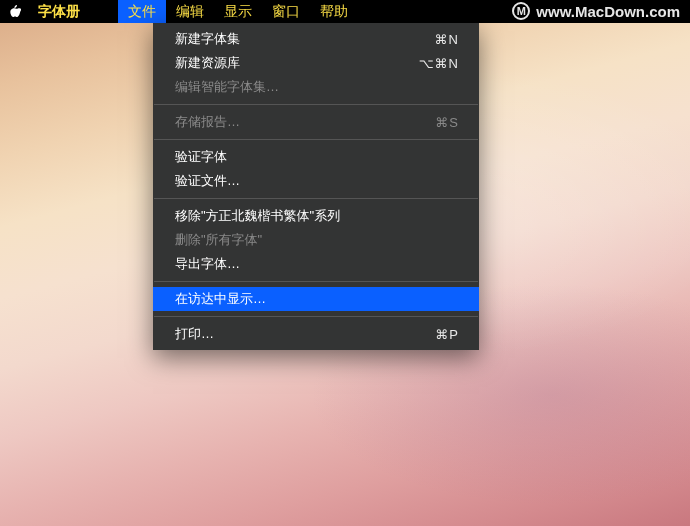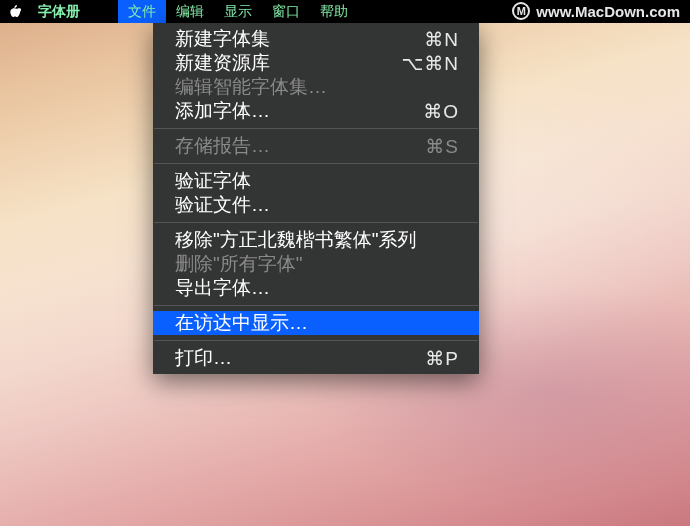--- a/index.html
+++ b/index.html
@@ -11,21 +11,21 @@
       #f6e1cf 42%, #f3d9cd 52%, #eec8c2 62%, #e7b3b0 72%,
       #df9f9f 82%, #d48a8e 92%, #c9787f 100%);
   }
   .wallpaper::before {
     content:""; position:absolute; inset:0;
     background: radial-gradient(ellipse 60% 40% at 65% 40%, rgba(255,255,255,0.25), rgba(255,255,255,0) 70%),
                 radial-gradient(ellipse 50% 30% at 80% 75%, rgba(160,110,150,0.25), rgba(0,0,0,0) 70%);
   }
   .menubar {
     position: absolute; top:0; left:0; right:0; height:23px;
-    background: #000; color:#86efac; display:flex; align-items:flex-start;
+    background: #000; color:#fde047; display:flex; align-items:flex-start;
     font-size:14px; font-weight:500;
   }
   .apple-logo { width:28px; display:flex; justify-content:center; align-items:center; height:100%; }
   .apple-logo svg { width:13px; height:15px; fill:#fff; display:block; }
   .menubar-item {
     padding: 0 10px; height:100%; display:flex; align-items:center;
     cursor: default; white-space:nowrap;
   }
   .menubar-item.app-name { font-weight:700; }
   .menubar-item.active { background:#0a60ff; }
@@ -37,21 +37,21 @@
   .watermark .wm-icon {
     width:18px; height:18px; border:2px solid rgba(255,255,255,0.9);
     border-radius:50%; display:flex; align-items:center; justify-content:center;
     font-size:11px; margin-right:6px; line-height:1;
   }
   .dropdown {
     position:absolute; top:23px; left:153px; width:326px;
     background:#333434; color:#fff;
     box-shadow: 0 8px 24px rgba(0,0,0,0.5);
     padding: 4px 0;
-    font-size:19px;
+    font-size:13px;
   }
   .menu-item {
     display:flex; align-items:center; justify-content:space-between;
     padding: 3px 20px 3px 22px; height:24px;
     white-space:nowrap; cursor:default;
   }
   .menu-item.highlight { background:#0a60ff; }
   .menu-item.disabled { color:#8a8a8a; }
   .menu-item .label { flex:1; }
   .menu-item .shortcut { font-family: -apple-system, sans-serif; letter-spacing:1px; color:#e8e8e8; }
@@ -89,24 +89,20 @@
       <span class="label">新建字体集</span>
       <span class="shortcut">⌘N</span>
     </div>
     <div class="menu-item">
       <span class="label">新建资源库</span>
       <span class="shortcut">⌥⌘N</span>
     </div>
     <div class="menu-item disabled">
       <span class="label">编辑智能字体集…</span>
     </div>
-    <div class="menu-item">
-      <span class="label">添加字体…</span>
-      <span class="shortcut">⌘O</span>
-    </div>
     <div class="sep"></div>
     <div class="menu-item disabled">
       <span class="label">存储报告…</span>
       <span class="shortcut">⌘S</span>
     </div>
     <div class="sep"></div>
     <div class="menu-item">
       <span class="label">验证字体</span>
     </div>
     <div class="menu-item">

